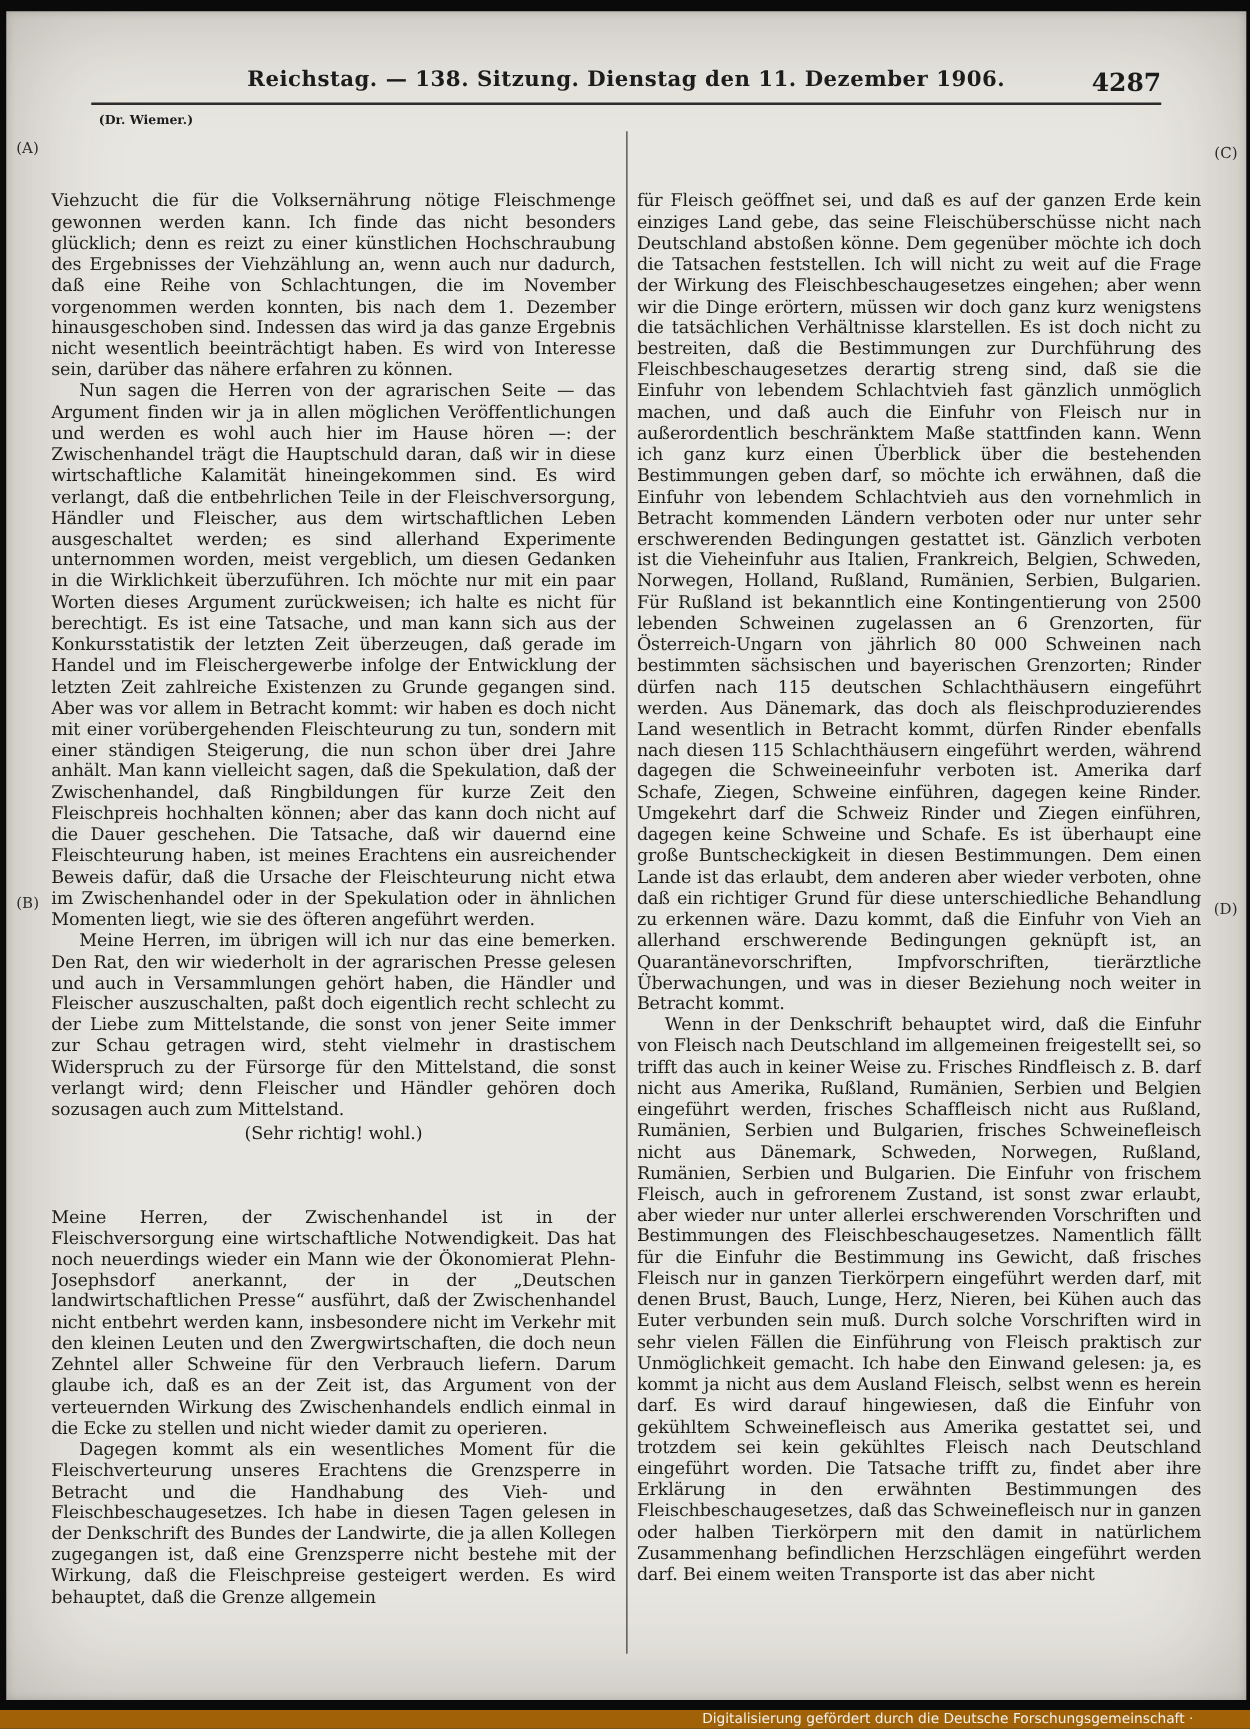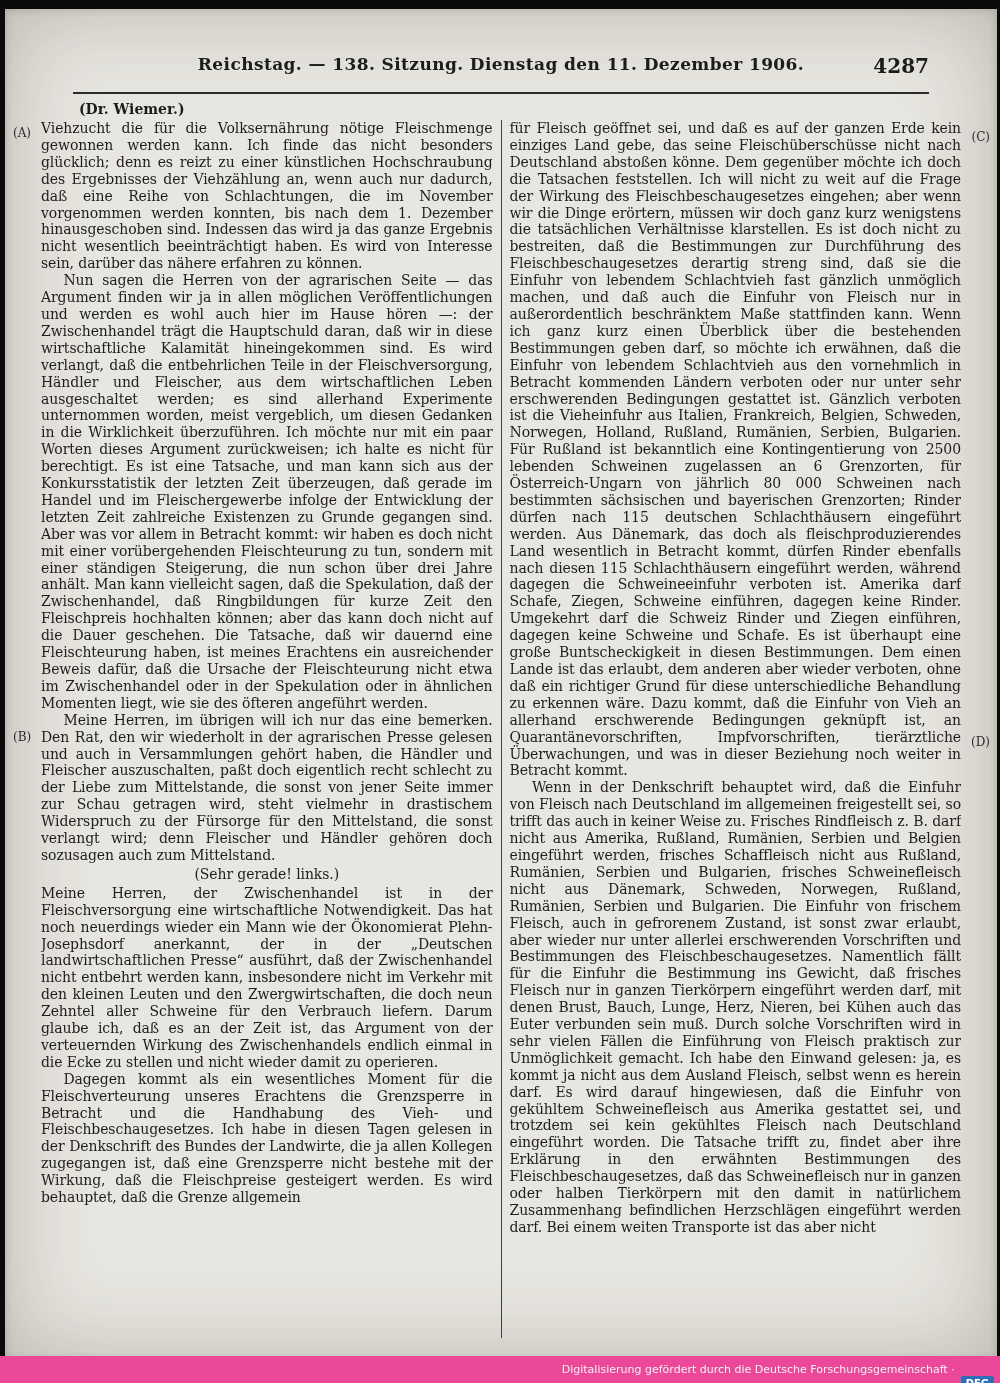--- a/index.html
+++ b/index.html
@@ -6,51 +6,51 @@
   html, body { width:1000px; height:1383px; }
   body { background:#0a0a0a; position:relative; font-family:"DejaVu Serif", serif; }
 
   .paper {
     position:absolute; top:9px; left:5px; right:3px; bottom:23px;
     background:#e8e6e0;
     box-shadow: inset 0 0 90px rgba(60,55,45,.28), inset 0 0 8px rgba(40,35,25,.2);
     overflow:hidden;
   }
 
-  .header-row { position:relative; margin:45px 68px 18px; text-align:center; }
+  .header-row { position:relative; margin:45px 68px 8px; text-align:center; }
   .header-title { font-size:17px; font-weight:bold; letter-spacing:.4px; color:#1c1c1c; }
   .page-num { position:absolute; right:0; top:0; font-size:20px; font-weight:bold; color:#1c1c1c; }
   .header-rule { margin:5px 68px 0; border-top:2px solid #2b2b2b; }
 
-  .speaker { margin:7px 0 3px 74px; font-size:14px; font-weight:bold; color:#1c1c1c; }
+  .speaker { margin:7px 0 3px 74px; font-size:10px; font-weight:bold; color:#1c1c1c; }
 
   .content { display:flex; padding:0 6px; }
   .marker-col { width:30px; position:relative; flex:none; font-size:12px; color:#2a2a2a; }
   .marker { position:absolute; left:2px; }
   .marker-col.right .marker { left:auto; right:1px; }
   .m-a { top:6px; }  .m-b { top:610px; }
   .m-c { top:10px; } .m-d { top:615px; }
 
   .col {
     flex:1; height:1218px; overflow:hidden;
     text-align:justify; font-size:14px; line-height:16.9px;
     color:#1e1d1a; letter-spacing:-0.1px;
     hyphens:auto; -webkit-hyphens:auto;
   }
   .col p { text-indent:1.6em; }
-  .col p.noindent { text-indent:0; }
+  .col p.noindent { text-indent:0;margin-top:48px; }
   .col p.centerline { text-align:center; text-indent:0; padding:2px 0; }
 
   .divider-col { flex:none; width:17px; display:flex; justify-content:center; }
   .vrule { width:1px; height:1218px; background:#3f3f3f; }
 
   .footer-bar {
-    position:absolute; left:0; right:0; bottom:0; height:27px;
-    background:#ec4899; color:#f2f2f2;
-    display:flex; align-items:center; justify-content:flex-end; gap:6px;
+    position:absolute; left:0; right:0; bottom:0; height:15px;
+    background:#a16207; color:#f2f2f2;
+    display:flex; align-items:flex-start; justify-content:flex-end; gap:6px;
     padding-right:6px; font-family:"DejaVu Sans", sans-serif; font-size:11px;
   }
   .dfg {
     display:inline-flex; align-items:center; justify-content:center;
     background:#2f6db5; color:#fff; font-weight:bold; font-size:10px;
     padding:2px 5px; border-radius:2px; font-family:"DejaVu Sans", sans-serif;margin-top:28px;
   }
 </style>
 </head>
 <body>
@@ -69,21 +69,21 @@
 
     <div class="marker-col">
       <span class="marker m-a">(A)</span>
       <span class="marker m-b">(B)</span>
     </div>
 
     <div class="col">
       <p class="noindent">Viehzucht die für die Volksernährung nötige Fleischmenge gewonnen werden kann. Ich finde das nicht besonders glücklich; denn es reizt zu einer künstlichen Hochschraubung des Ergebnisses der Viehzählung an, wenn auch nur dadurch, daß eine Reihe von Schlachtungen, die im November vorgenommen werden konnten, bis nach dem 1. Dezember hinausgeschoben sind. Indessen das wird ja das ganze Ergebnis nicht wesentlich beeinträchtigt haben. Es wird von Interesse sein, darüber das nähere erfahren zu können.</p>
       <p>Nun sagen die Herren von der agrarischen Seite — das Argument finden wir ja in allen möglichen Veröffentlichungen und werden es wohl auch hier im Hause hören —: der Zwischenhandel trägt die Hauptschuld daran, daß wir in diese wirtschaftliche Kalamität hineingekommen sind. Es wird verlangt, daß die entbehrlichen Teile in der Fleischversorgung, Händler und Fleischer, aus dem wirtschaftlichen Leben ausgeschaltet werden; es sind allerhand Experimente unternommen worden, meist vergeblich, um diesen Gedanken in die Wirklichkeit überzuführen. Ich möchte nur mit ein paar Worten dieses Argument zurückweisen; ich halte es nicht für berechtigt. Es ist eine Tatsache, und man kann sich aus der Konkursstatistik der letzten Zeit überzeugen, daß gerade im Handel und im Fleischergewerbe infolge der Entwicklung der letzten Zeit zahlreiche Existenzen zu Grunde gegangen sind. Aber was vor allem in Betracht kommt: wir haben es doch nicht mit einer vorübergehenden Fleischteurung zu tun, sondern mit einer ständigen Steigerung, die nun schon über drei Jahre anhält. Man kann vielleicht sagen, daß die Spekulation, daß der Zwischenhandel, daß Ringbildungen für kurze Zeit den Fleischpreis hochhalten können; aber das kann doch nicht auf die Dauer geschehen. Die Tatsache, daß wir dauernd eine Fleischteurung haben, ist meines Erachtens ein ausreichender Beweis dafür, daß die Ursache der Fleischteurung nicht etwa im Zwischenhandel oder in der Spekulation oder in ähnlichen Momenten liegt, wie sie des öfteren angeführt werden.</p>
       <p>Meine Herren, im übrigen will ich nur das eine bemerken. Den Rat, den wir wiederholt in der agrarischen Presse gelesen und auch in Versammlungen gehört haben, die Händler und Fleischer auszuschalten, paßt doch eigentlich recht schlecht zu der Liebe zum Mittelstande, die sonst von jener Seite immer zur Schau getragen wird, steht vielmehr in drastischem Widerspruch zu der Fürsorge für den Mittelstand, die sonst verlangt wird; denn Fleischer und Händler gehören doch sozusagen auch zum Mittelstand.</p>
-      <p class="centerline">(Sehr gerade! links.)</p>
+      <p class="centerline">(Sehr richtig! wohl.)</p>
       <p class="noindent">Meine Herren, der Zwischenhandel ist in der Fleischversorgung eine wirtschaftliche Notwendigkeit. Das hat noch neuerdings wieder ein Mann wie der Ökonomierat Plehn-Josephsdorf anerkannt, der in der „Deutschen landwirtschaftlichen Presse“ ausführt, daß der Zwischenhandel nicht entbehrt werden kann, insbesondere nicht im Verkehr mit den kleinen Leuten und den Zwergwirtschaften, die doch neun Zehntel aller Schweine für den Verbrauch liefern. Darum glaube ich, daß es an der Zeit ist, das Argument von der verteuernden Wirkung des Zwischenhandels endlich einmal in die Ecke zu stellen und nicht wieder damit zu operieren.</p>
       <p>Dagegen kommt als ein wesentliches Moment für die Fleischverteurung unseres Erachtens die Grenzsperre in Betracht und die Handhabung des Vieh- und Fleischbeschaugesetzes. Ich habe in diesen Tagen gelesen in der Denkschrift des Bundes der Landwirte, die ja allen Kollegen zugegangen ist, daß eine Grenzsperre nicht bestehe mit der Wirkung, daß die Fleischpreise gesteigert werden. Es wird behauptet, daß die Grenze allgemein</p>
     </div>
 
     <div class="divider-col">
       <div class="vrule"></div>
     </div>
 
     <div class="col">
       <p class="noindent">für Fleisch geöffnet sei, und daß es auf der ganzen Erde kein einziges Land gebe, das seine Fleischüberschüsse nicht nach Deutschland abstoßen könne. Dem gegenüber möchte ich doch die Tatsachen feststellen. Ich will nicht zu weit auf die Frage der Wirkung des Fleischbeschaugesetzes eingehen; aber wenn wir die Dinge erörtern, müssen wir doch ganz kurz wenigstens die tatsächlichen Verhältnisse klarstellen. Es ist doch nicht zu bestreiten, daß die Bestimmungen zur Durchführung des Fleischbeschaugesetzes derartig streng sind, daß sie die Einfuhr von lebendem Schlachtvieh fast gänzlich unmöglich machen, und daß auch die Einfuhr von Fleisch nur in außerordentlich beschränktem Maße stattfinden kann. Wenn ich ganz kurz einen Überblick über die bestehenden Bestimmungen geben darf, so möchte ich erwähnen, daß die Einfuhr von lebendem Schlachtvieh aus den vornehmlich in Betracht kommenden Ländern verboten oder nur unter sehr erschwerenden Bedingungen gestattet ist. Gänzlich verboten ist die Vieheinfuhr aus Italien, Frankreich, Belgien, Schweden, Norwegen, Holland, Rußland, Rumänien, Serbien, Bulgarien. Für Rußland ist bekanntlich eine Kontingentierung von 2500 lebenden Schweinen zugelassen an 6 Grenzorten, für Österreich-Ungarn von jährlich 80 000 Schweinen nach bestimmten sächsischen und bayerischen Grenzorten; Rinder dürfen nach 115 deutschen Schlachthäusern eingeführt werden. Aus Dänemark, das doch als fleischproduzierendes Land wesentlich in Betracht kommt, dürfen Rinder ebenfalls nach diesen 115 Schlachthäusern eingeführt werden, während dagegen die Schweineeinfuhr verboten ist. Amerika darf Schafe, Ziegen, Schweine einführen, dagegen keine Rinder. Umgekehrt darf die Schweiz Rinder und Ziegen einführen, dagegen keine Schweine und Schafe. Es ist überhaupt eine große Buntscheckigkeit in diesen Bestimmungen. Dem einen Lande ist das erlaubt, dem anderen aber wieder verboten, ohne daß ein richtiger Grund für diese unterschiedliche Behandlung zu erkennen wäre. Dazu kommt, daß die Einfuhr von Vieh an allerhand erschwerende Bedingungen geknüpft ist, an Quarantänevorschriften, Impfvorschriften, tierärztliche Überwachungen, und was in dieser Beziehung noch weiter in Betracht kommt.</p>

